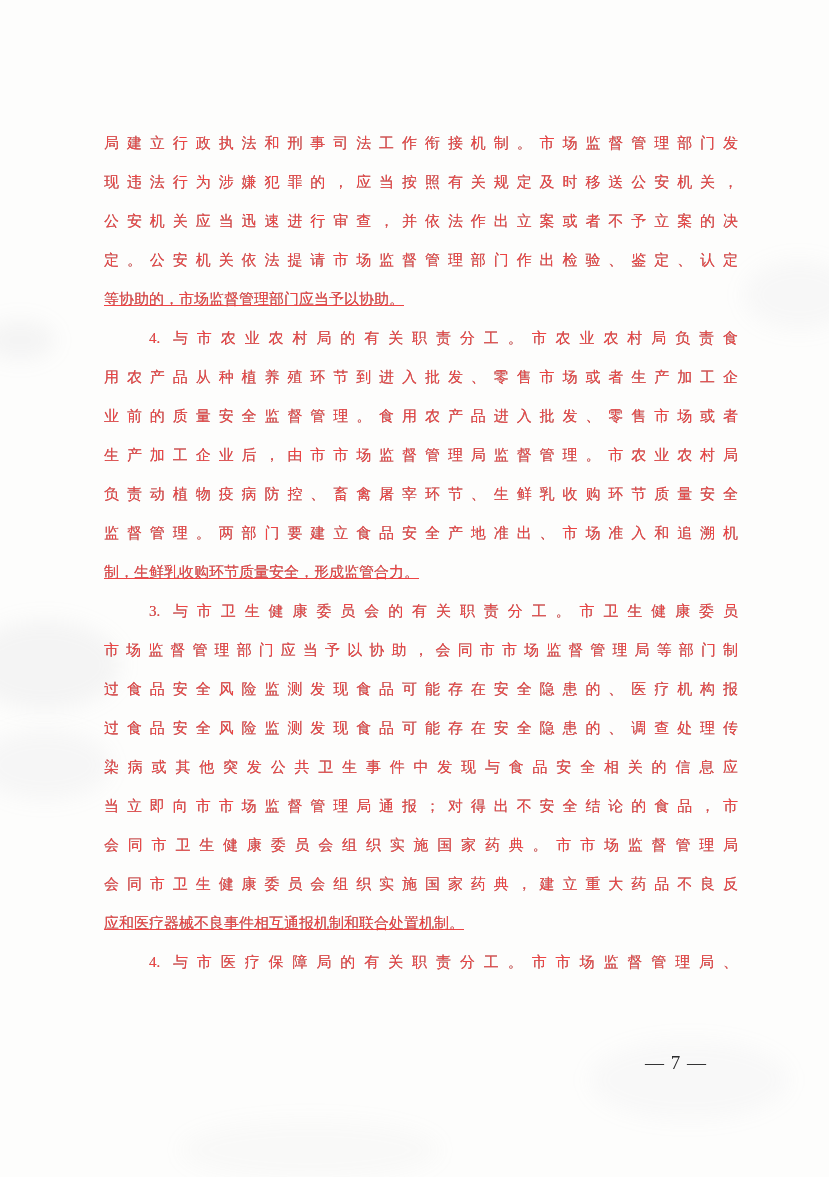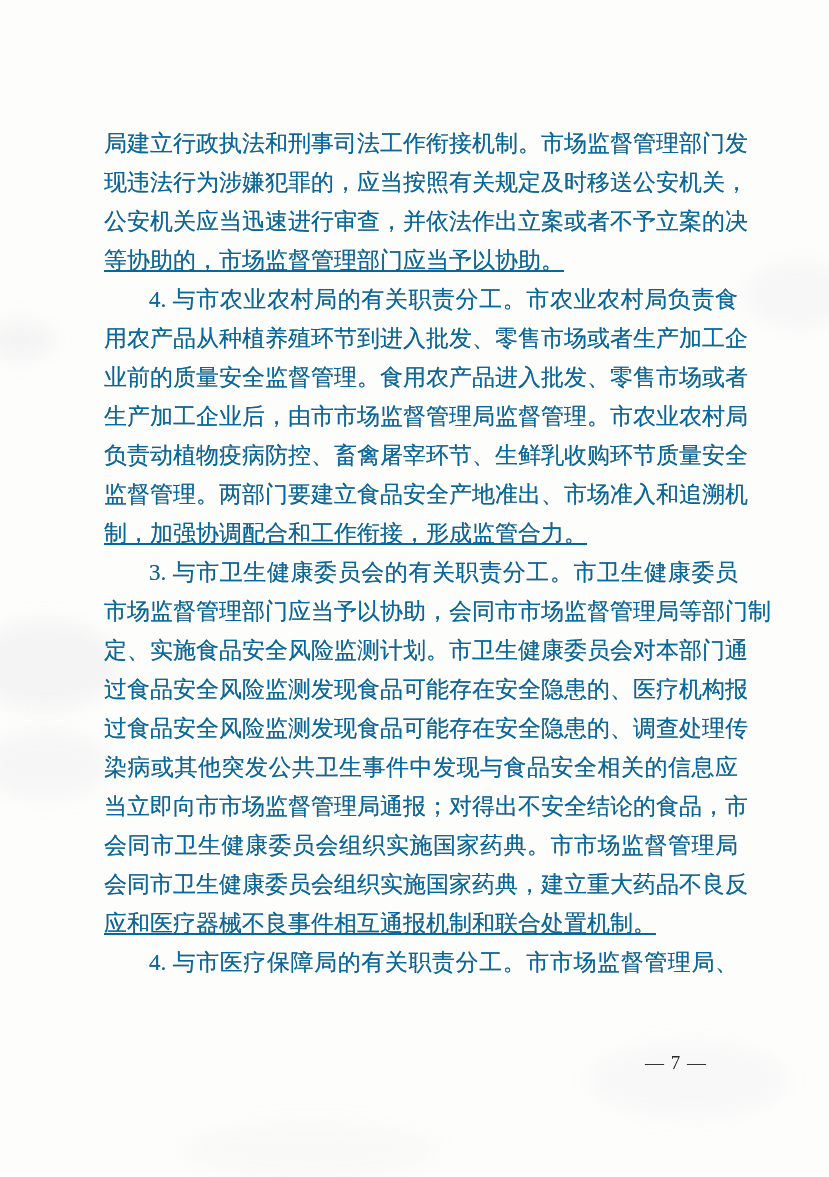--- a/index.html
+++ b/index.html
@@ -27,22 +27,22 @@
   .smudge.s3 { right: -25px; top: 260px; width: 110px; height: 70px; background: rgba(175,175,180,0.07); }
   .smudge.s4 { right: 40px;  top: 1040px; width: 200px; height: 80px; background: rgba(175,175,180,0.06); }
   .smudge.s5 { left: -15px; top: 320px; width: 70px; height: 40px;  background: rgba(160,160,165,0.09); }
   .smudge.s6 { left: 180px; top: 1120px; width: 260px; height: 60px; background: rgba(175,175,180,0.05); }
 
   .text-block {
     position: absolute;
     left: 104px;
     top: 124px;
     width: 634px;
-    color: #0369a1;
-    font-size: 23px;
+    color: #ef4444;
+    font-size: 15px;
     letter-spacing: 0;
   }
   .line {
     height: 39px;
     line-height: 39px;
     white-space: nowrap;
     text-align: justify;
     text-align-last: justify;
     
     text-shadow: 0 0 0.4px rgba(30,30,30,0.55);
@@ -72,31 +72,31 @@
   <div class="smudge s2"></div>
   <div class="smudge s3"></div>
   <div class="smudge s4"></div>
   <div class="smudge s5"></div>
   <div class="smudge s6"></div>
 
   <div class="text-block">
       <div class="line">局建立行政执法和刑事司法工作衔接机制。市场监督管理部门发</div>
       <div class="line">现违法行为涉嫌犯罪的，应当按照有关规定及时移送公安机关，</div>
       <div class="line">公安机关应当迅速进行审查，并依法作出立案或者不予立案的决</div>
+      <div class="line">定。公安机关依法提请市场监督管理部门作出检验、鉴定、认定</div>
       <div class="line end">等协助的，市场监督管理部门应当予以协助。</div>
       <div class="line indent">4. 与市农业农村局的有关职责分工。市农业农村局负责食</div>
       <div class="line">用农产品从种植养殖环节到进入批发、零售市场或者生产加工企</div>
       <div class="line">业前的质量安全监督管理。食用农产品进入批发、零售市场或者</div>
       <div class="line">生产加工企业后，由市市场监督管理局监督管理。市农业农村局</div>
       <div class="line">负责动植物疫病防控、畜禽屠宰环节、生鲜乳收购环节质量安全</div>
       <div class="line">监督管理。两部门要建立食品安全产地准出、市场准入和追溯机</div>
-      <div class="line end">制，加强协调配合和工作衔接，形成监管合力。</div>
+      <div class="line end">制，生鲜乳收购环节质量安全，形成监管合力。</div>
       <div class="line indent">3. 与市卫生健康委员会的有关职责分工。市卫生健康委员</div>
       <div class="line">市场监督管理部门应当予以协助，会同市市场监督管理局等部门制</div>
-      <div class="line">定、实施食品安全风险监测计划。市卫生健康委员会对本部门通</div>
       <div class="line">过食品安全风险监测发现食品可能存在安全隐患的、医疗机构报</div>
       <div class="line">过食品安全风险监测发现食品可能存在安全隐患的、调查处理传</div>
       <div class="line">染病或其他突发公共卫生事件中发现与食品安全相关的信息应</div>
       <div class="line">当立即向市市场监督管理局通报；对得出不安全结论的食品，市</div>
       <div class="line">会同市卫生健康委员会组织实施国家药典。市市场监督管理局</div>
       <div class="line">会同市卫生健康委员会组织实施国家药典，建立重大药品不良反</div>
       <div class="line end">应和医疗器械不良事件相互通报机制和联合处置机制。</div>
       <div class="line indent">4. 与市医疗保障局的有关职责分工。市市场监督管理局、</div>
     </div>
 

